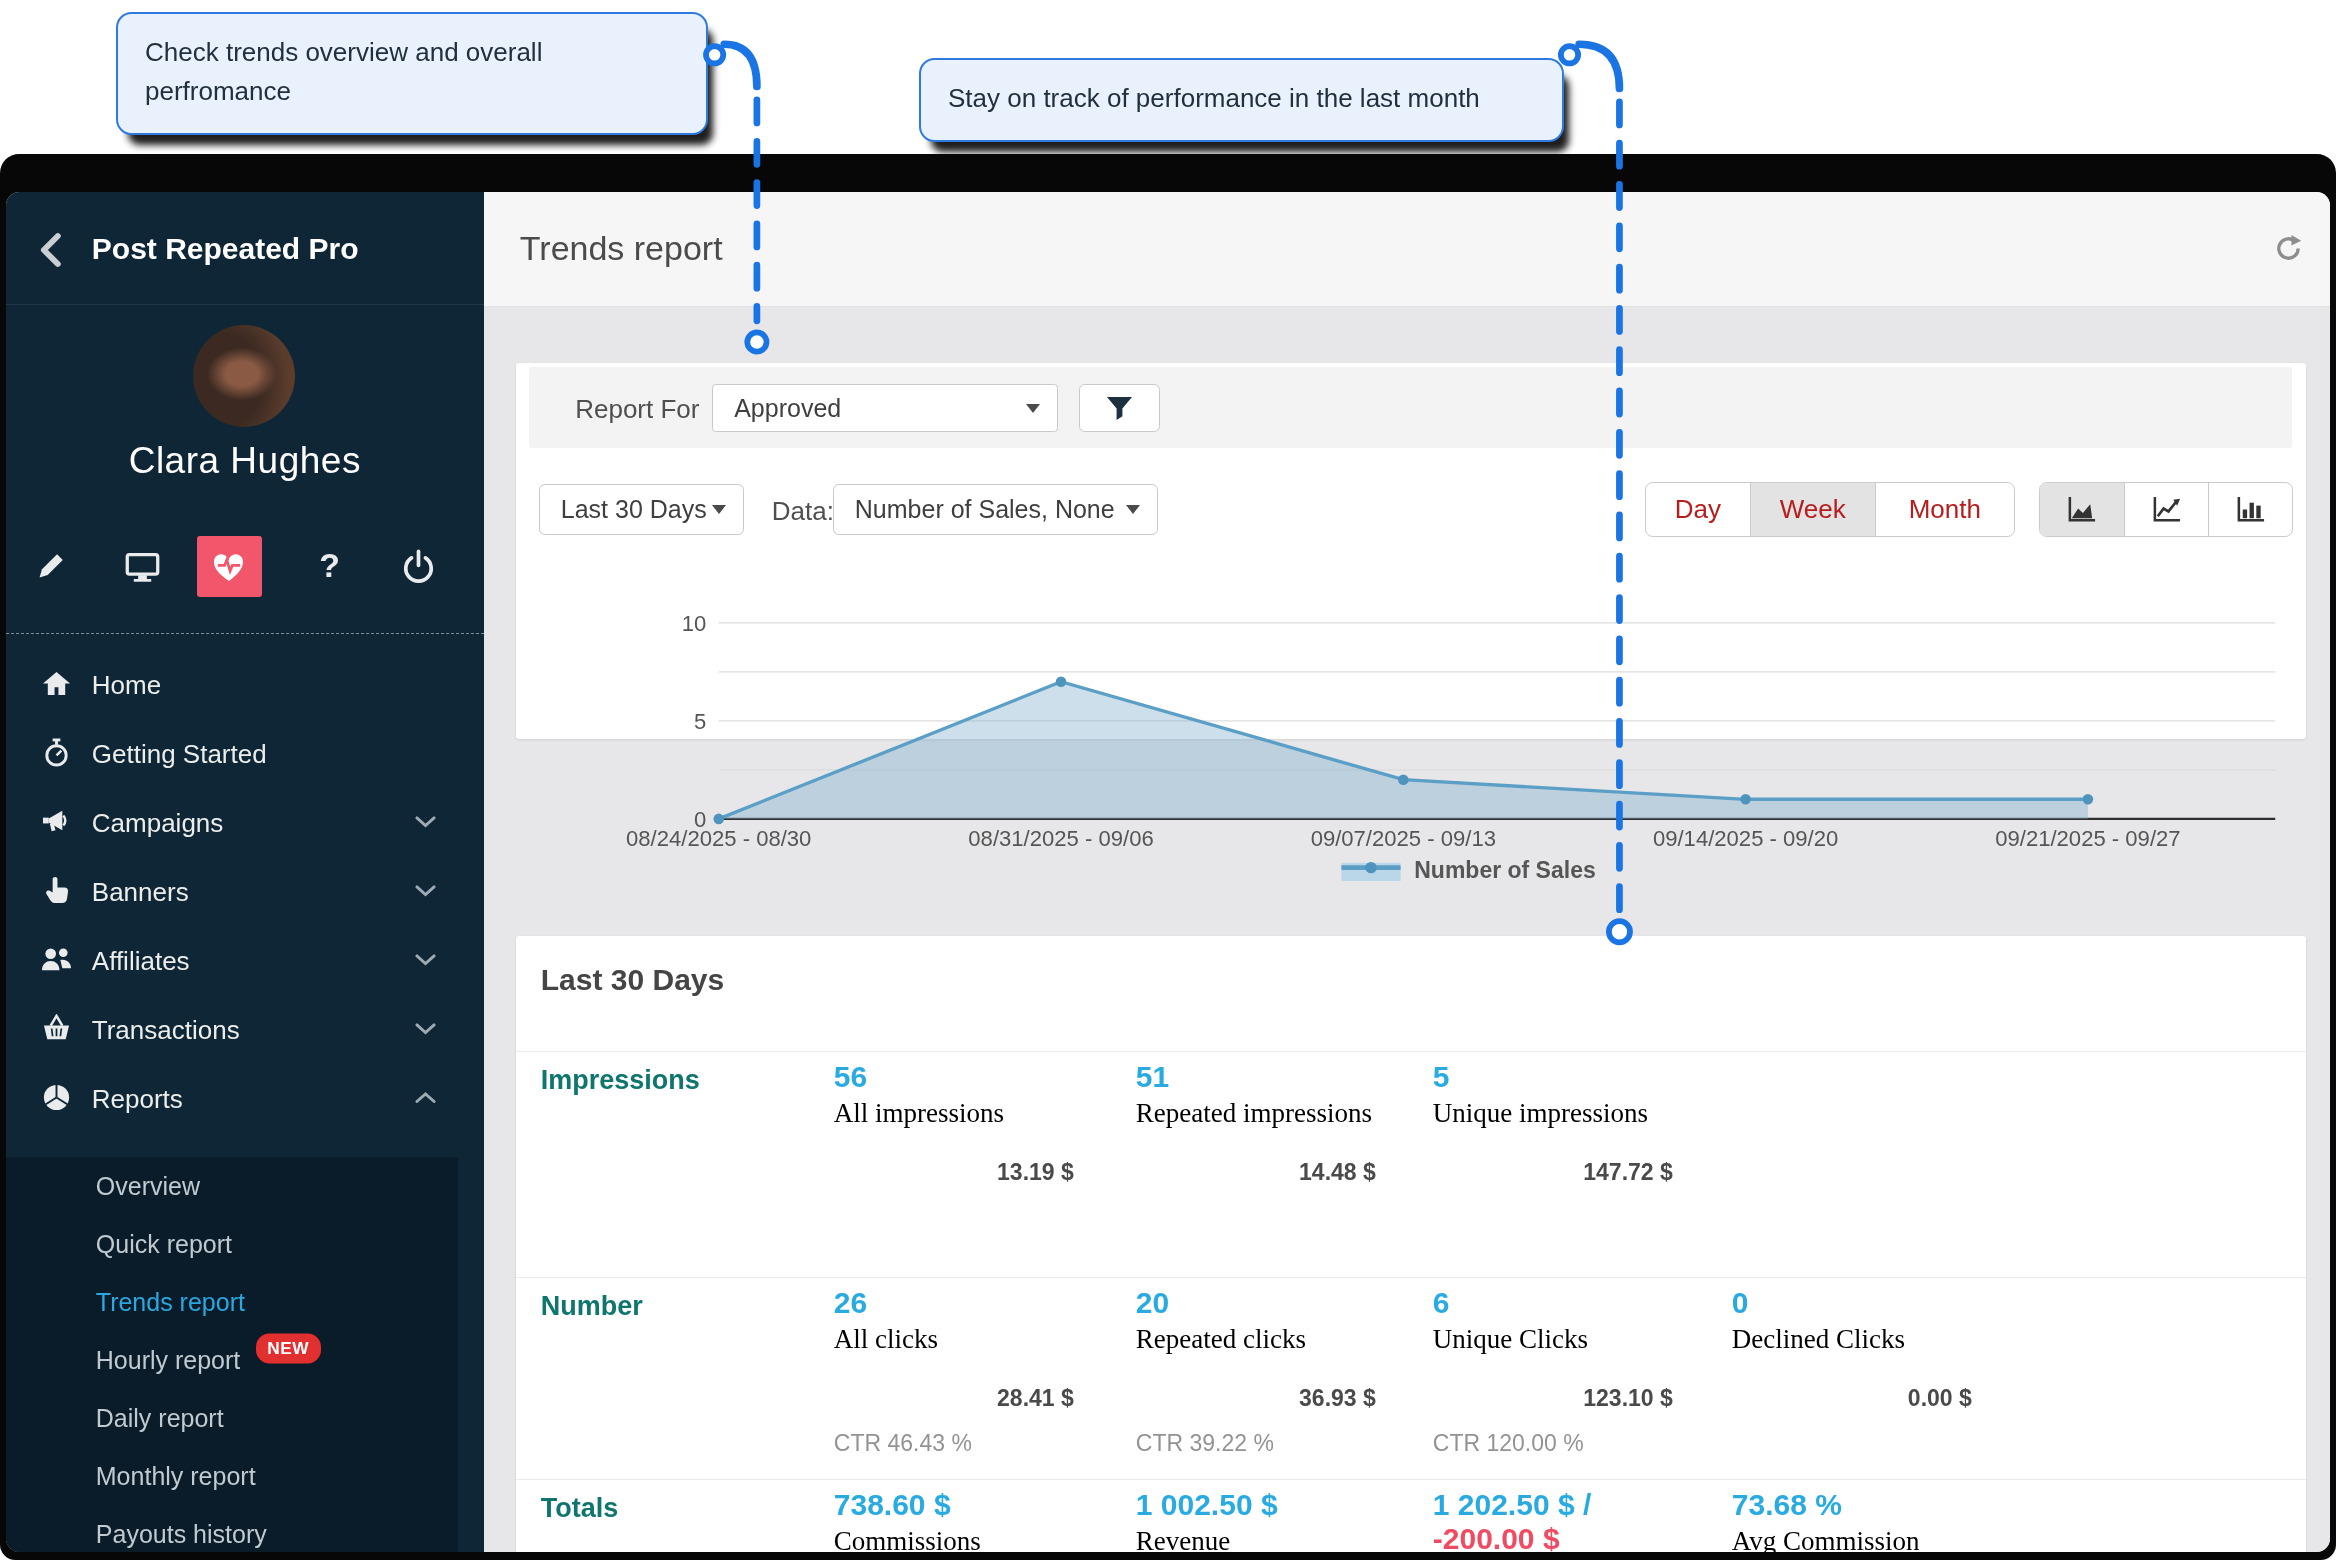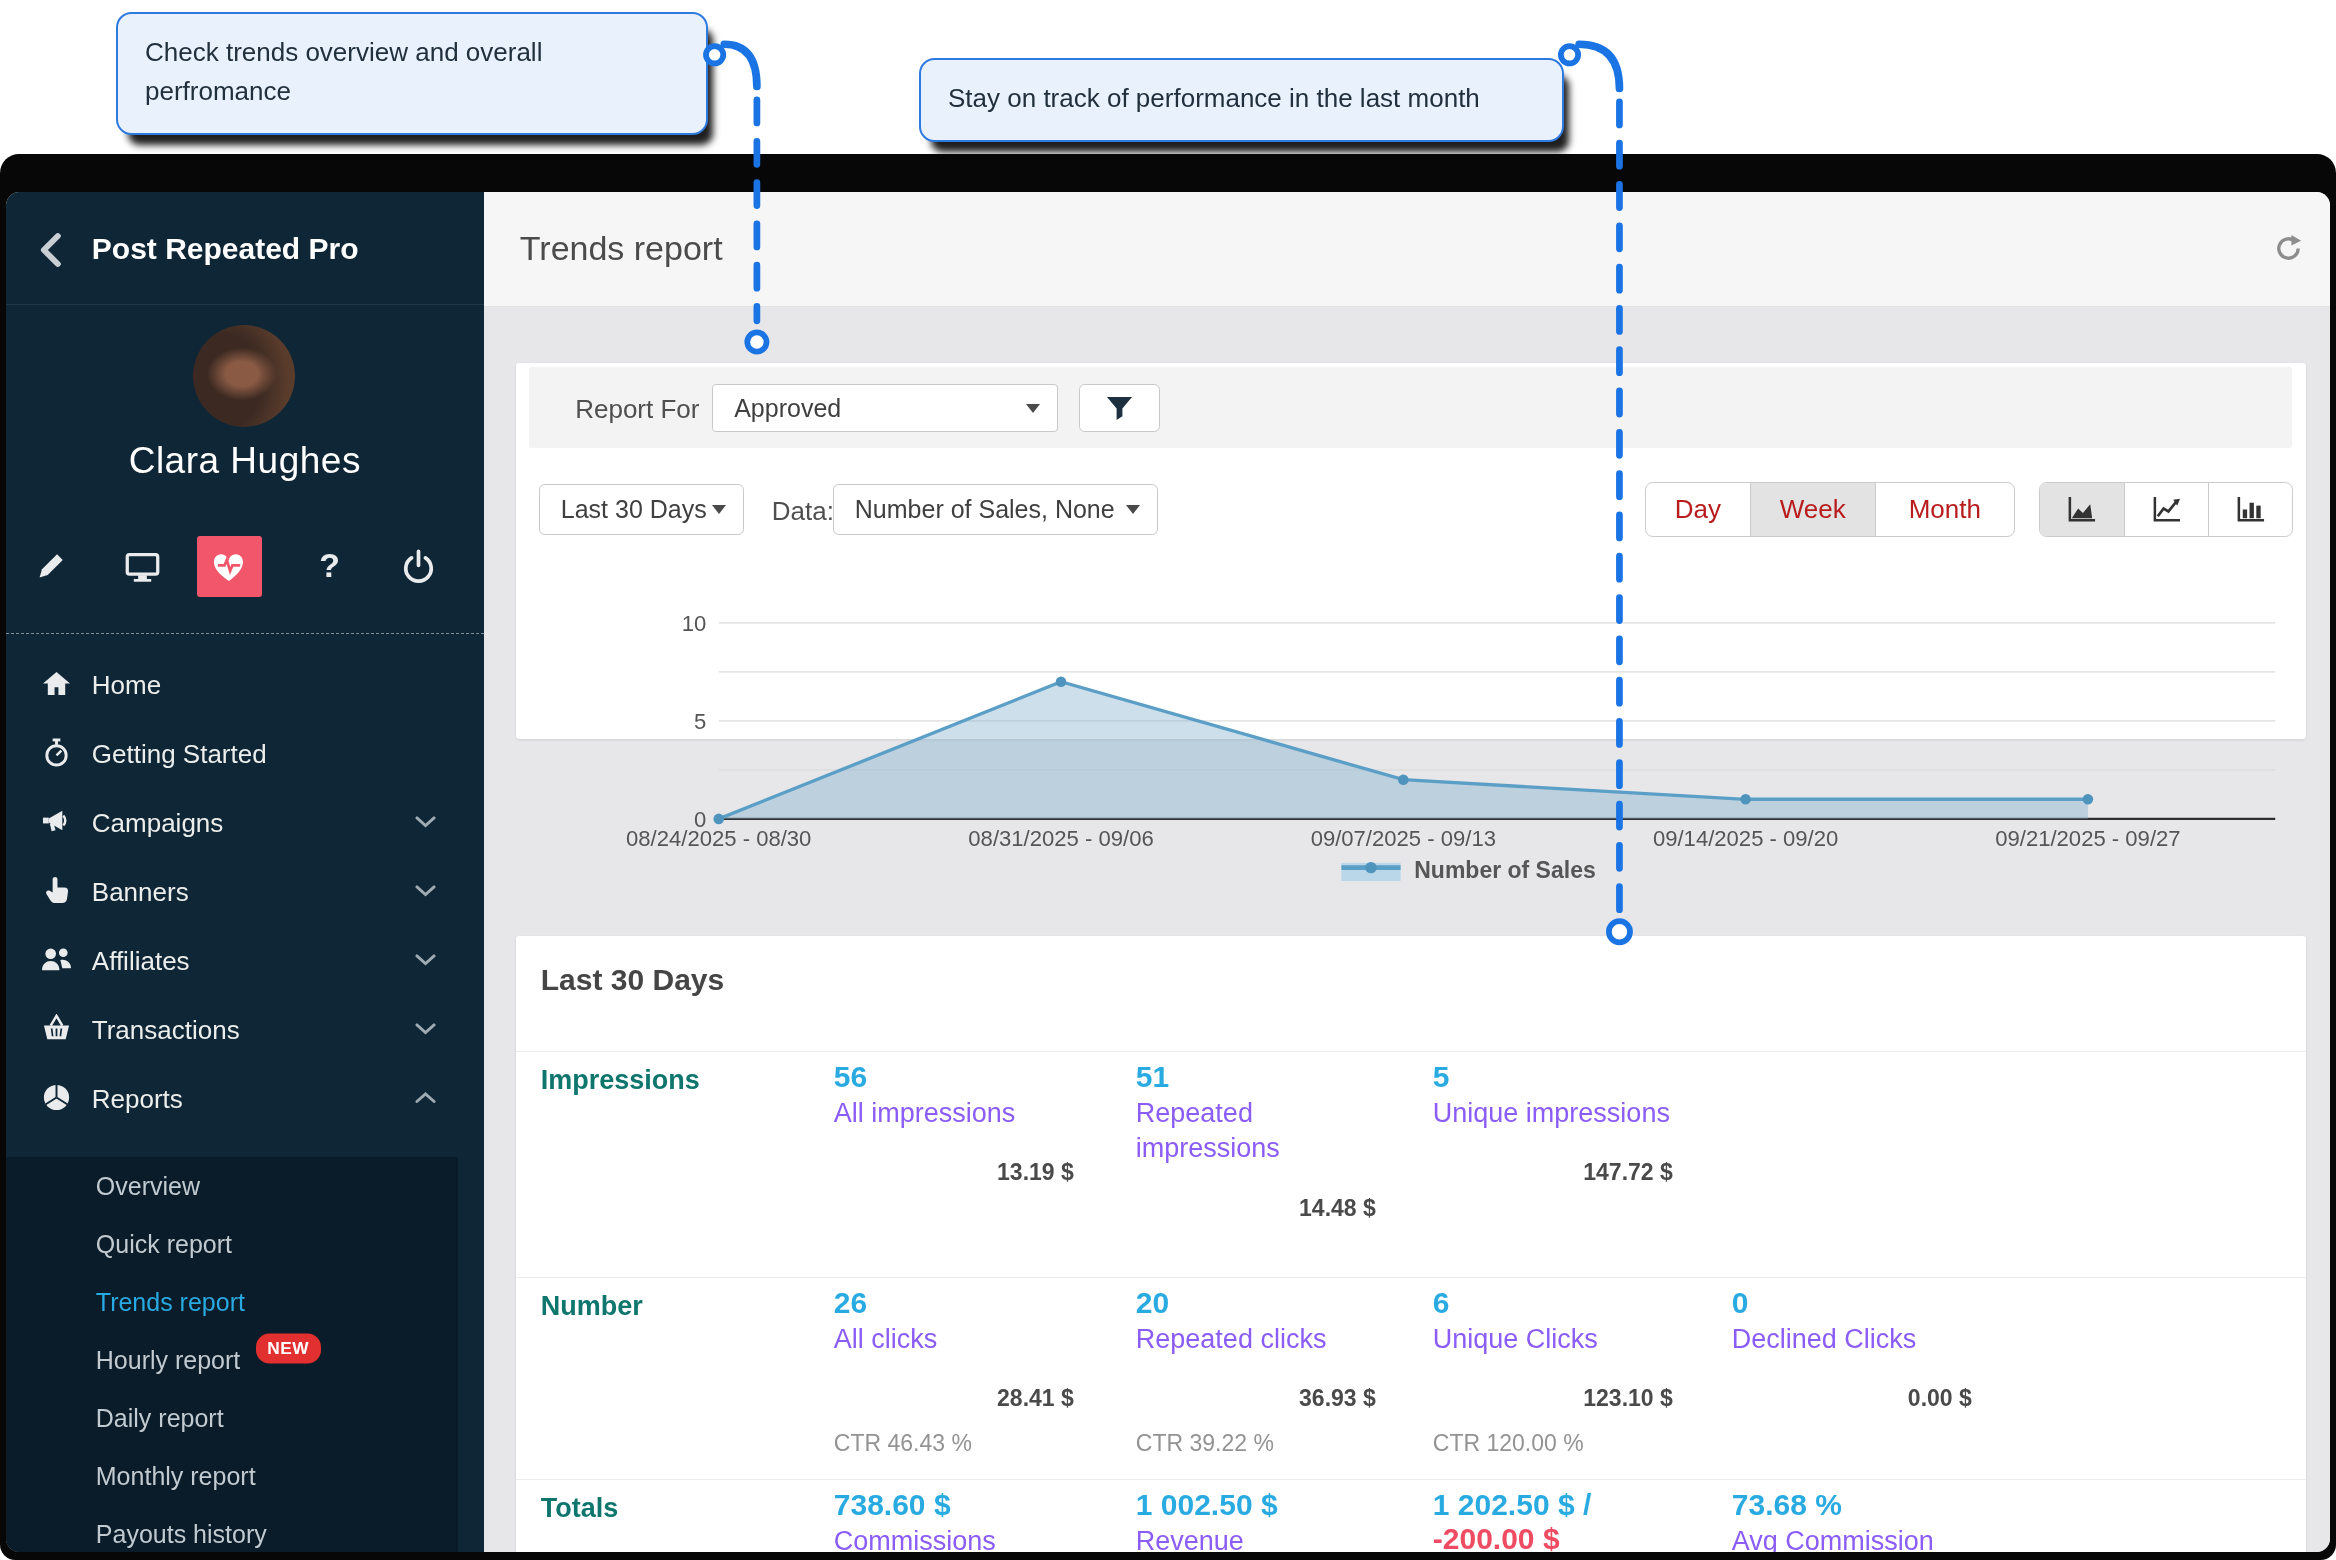--- a/index.html
+++ b/index.html
@@ -98,21 +98,21 @@
   .legend { position:absolute; left:0; top:494px; width:100%; display:flex; justify-content:center;
     align-items:center; gap:13.4px; padding-left:115px; }
   .legend-label { font-size:23px; font-weight:700; color:#565656; }
 
   .sum-title { position:absolute; left:25px; top:27px; font-size:30px; font-weight:700; color:#454545; }
   .sum-row { position:absolute; left:0; width:100%; border-top:1px solid #ebebeb; }
   .row-label { position:absolute; left:25px; top:13.4px; font-size:27px; font-weight:700; color:#0f766e; }
   .cell { position:absolute; top:7.7px; width:240px; }
   .cell .val { font-size:30px; font-weight:700; color:#29abe2; }
   .cell .val2 { font-size:30px; font-weight:700; color:#ef4c64; }
-  .cell .nm { font-size:27px; color:#8b5cf6; line-height:1.32; margin-top:1.9px; }
+  .cell .nm { font-size:27px; color:#000000; line-height:1.32; margin-top:1.9px;font-family:Liberation Serif, serif; }
   .cell .money { font-size:23px; font-weight:700; color:#4a4a4a; margin-top:28px;text-align:right; }
   .cell .ctr { font-size:23px; color:#939393; margin-top:17.3px; }
   .c1 { left:318px; } .c2 { left:620px; } .c3 { left:917px; } .c4 { left:1216px; }
 </style>
 </head>
 <body>
 
 <svg class="overlay-svg" viewBox="0 0 2432 1624" width="2336" height="1560">
   <g stroke="#1b74e4" fill="none" stroke-linecap="round">
     <path d="M754 46 Q788 46 788 90" stroke-width="8"></path>

